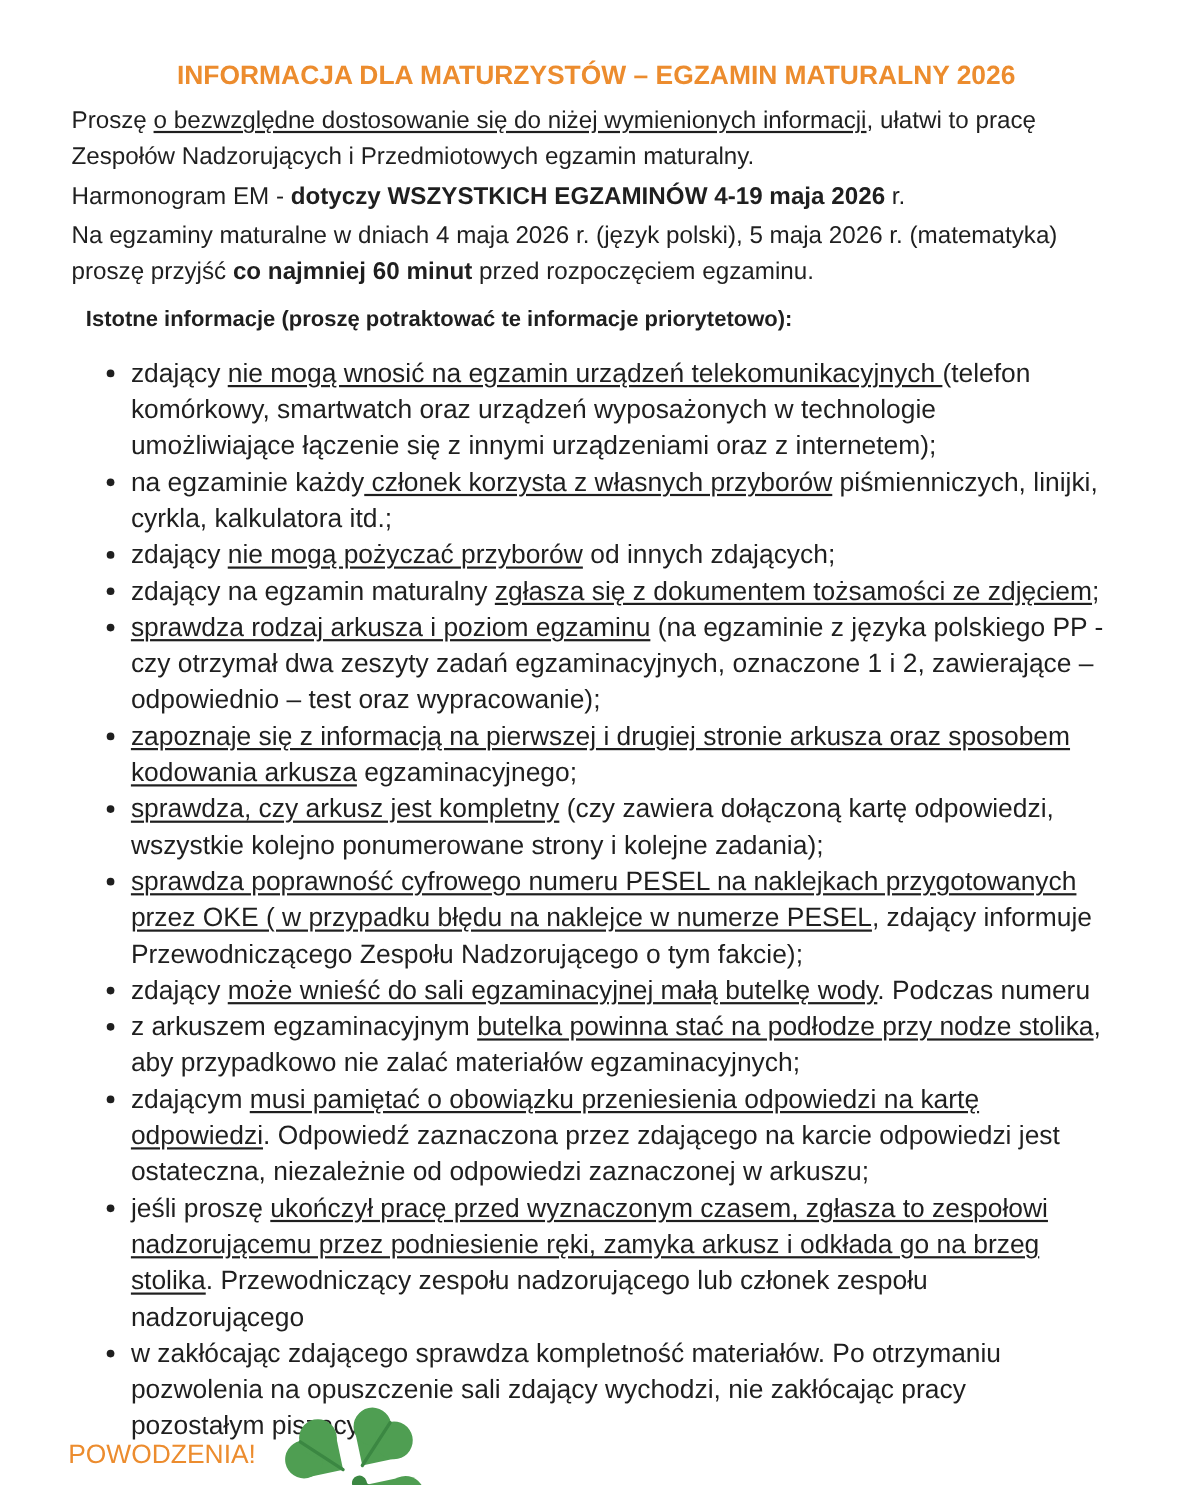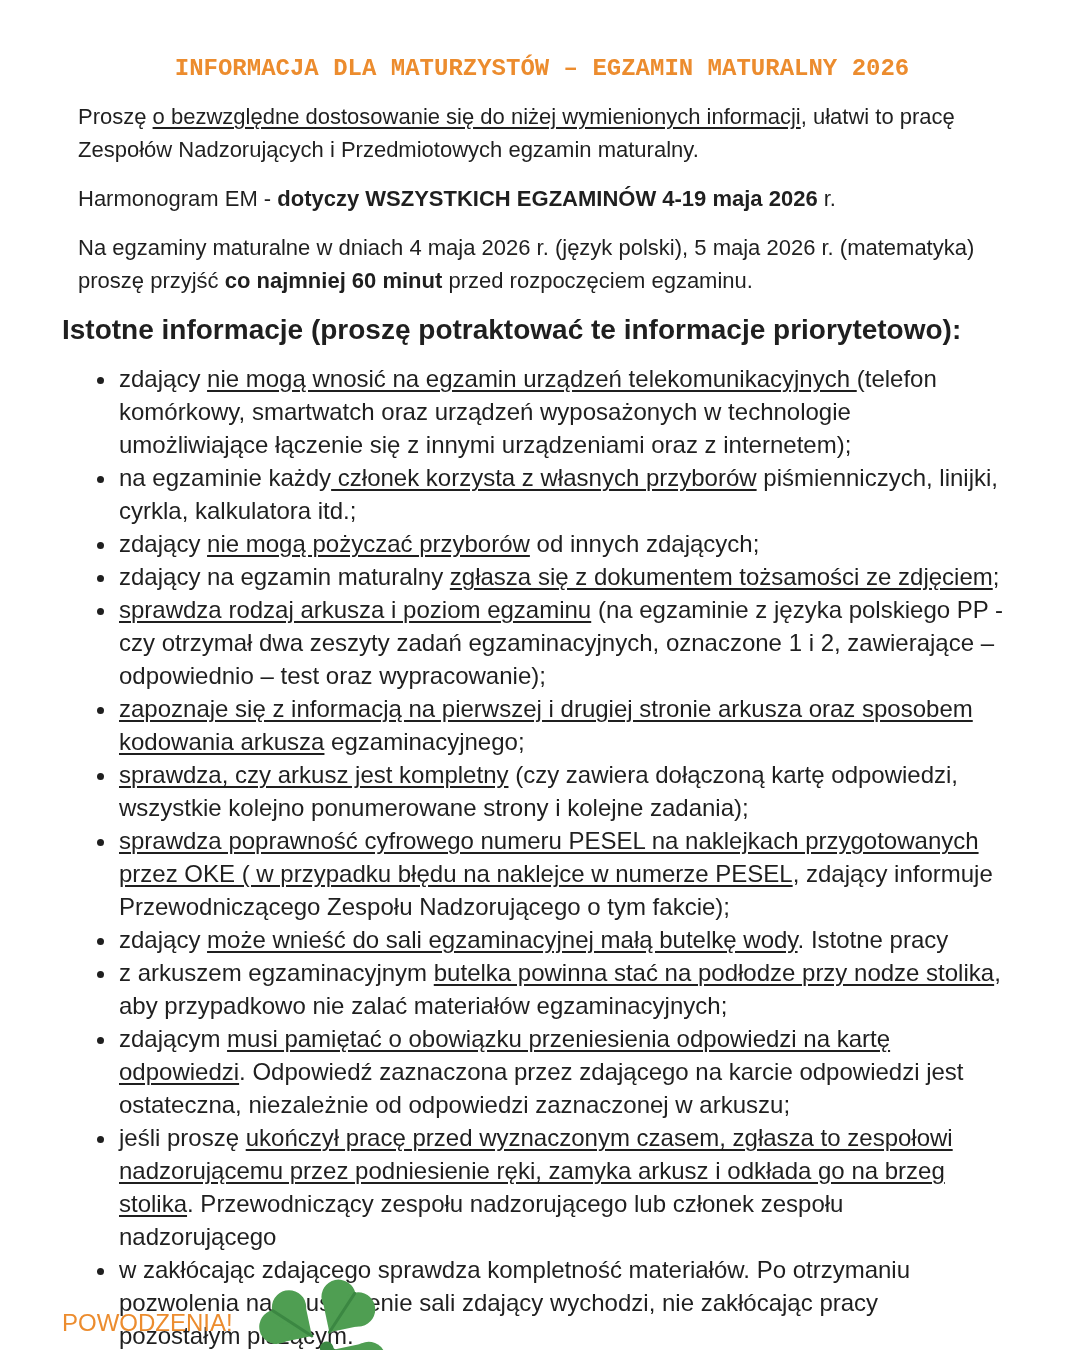--- a/index.html
+++ b/index.html
@@ -13,24 +13,23 @@
     overflow:hidden;
   }
   .content { padding:54px 58px 0 62px; }
   .doc-title {
     margin:0 0 8px 0;
     text-align:center;
     font-size:24px;
     line-height:30px;
     font-weight:700;
     color:var(--accent,#ec8c2e);
-    font-family:Liberation Mono, monospace;
   }
-  p.para { margin:16px; font-size:22px; line-height:33px; }
-  p.heading { margin:11px 0 1px 0; font-size:28px; line-height:33px; font-weight:700; }
+  p.para { margin:3px; font-size:22px; line-height:33px; }
+  p.heading { margin:11px 0 1px 16px; font-size:20px; line-height:33px; font-weight:700; }
   ul.bullets { margin:16px; padding-left:40px; font-size:24px; line-height:33px; list-style:disc; }
   ul.bullets li { padding-left:1px; }
   span.seg-b { font-weight:700; }
   span.seg-u { text-decoration:underline; text-underline-offset:3px; text-decoration-thickness:1.5px; }
   .powodzenia {
     position:absolute; left:62px; top:1309px;
     font-size:24px; line-height:28px;
     color:var(--accent,#ec8c2e);
   }
   .clover { position:absolute; left:230px; top:1250px; }
@@ -48,21 +47,21 @@
         <p class="heading"><span class="seg seg-b">Istotne informacje (proszę potraktować te informacje priorytetowo):</span></p>
         <ul class="bullets">
           <li><span class="seg">zdający </span><span class="seg seg-u">nie mogą wnosić na egzamin urządzeń telekomunikacyjnych </span><span class="seg">(telefon komórkowy, smartwatch oraz urządzeń wyposażonych w technologie umożliwiające łączenie się z innymi urządzeniami oraz z internetem);</span></li>
           <li><span class="seg">na egzaminie każdy</span><span class="seg seg-u"> członek korzysta z własnych przyborów</span><span class="seg"> piśmienniczych, linijki, cyrkla, kalkulatora itd.;</span></li>
           <li><span class="seg">zdający </span><span class="seg seg-u">nie mogą pożyczać przyborów</span><span class="seg"> od innych zdających;</span></li>
           <li><span class="seg">zdający na egzamin maturalny </span><span class="seg seg-u">zgłasza się z dokumentem tożsamości ze zdjęciem</span><span class="seg">;</span></li>
           <li><span class="seg seg-u">sprawdza rodzaj arkusza i poziom egzaminu</span><span class="seg"> (na egzaminie z języka polskiego PP - czy otrzymał dwa zeszyty zadań egzaminacyjnych, oznaczone 1 i 2, zawierające – odpowiednio – test oraz wypracowanie);</span></li>
           <li><span class="seg seg-u">zapoznaje się z informacją na pierwszej i drugiej stronie arkusza oraz sposobem kodowania arkusza</span><span class="seg"> egzaminacyjnego;</span></li>
           <li><span class="seg seg-u">sprawdza, czy arkusz jest kompletny</span><span class="seg"> (czy zawiera dołączoną kartę odpowiedzi, wszystkie kolejno ponumerowane strony i kolejne zadania);</span></li>
           <li><span class="seg seg-u">sprawdza poprawność cyfrowego numeru PESEL na naklejkach przygotowanych przez OKE ( w przypadku błędu na naklejce w numerze PESEL</span><span class="seg">, zdający informuje Przewodniczącego Zespołu Nadzorującego o tym fakcie);</span></li>
-          <li><span class="seg">zdający </span><span class="seg seg-u">może wnieść do sali egzaminacyjnej małą butelkę wody</span><span class="seg">. Istotne pracy</span></li>
+          <li><span class="seg">zdający </span><span class="seg seg-u">może wnieść do sali egzaminacyjnej małą butelkę wody</span><span class="seg">. Podczas numeru</span></li>
           <li><span class="seg">z arkuszem egzaminacyjnym </span><span class="seg seg-u">butelka powinna stać na podłodze przy nodze stolika</span><span class="seg">, aby przypadkowo nie zalać materiałów egzaminacyjnych;</span></li>
           <li><span class="seg">zdającym </span><span class="seg seg-u">musi pamiętać o obowiązku przeniesienia odpowiedzi na kartę odpowiedzi</span><span class="seg">. Odpowiedź zaznaczona przez zdającego na karcie odpowiedzi jest ostateczna, niezależnie od odpowiedzi zaznaczonej w arkuszu;</span></li>
           <li><span class="seg">jeśli proszę </span><span class="seg seg-u">ukończył pracę przed wyznaczonym czasem, zgłasza to zespołowi nadzorującemu przez podniesienie ręki, zamyka arkusz i odkłada go na brzeg stolika</span><span class="seg">. Przewodniczący zespołu nadzorującego lub członek zespołu nadzorującego</span></li>
           <li><span class="seg"> w zakłócając zdającego sprawdza kompletność materiałów. Po otrzymaniu pozwolenia na opuszczenie sali zdający wychodzi, nie zakłócając pracy pozostałym piszącym.</span></li>
         </ul>
       </div>
   </div>
 
   <div class="powodzenia">POWODZENIA!</div>
 

